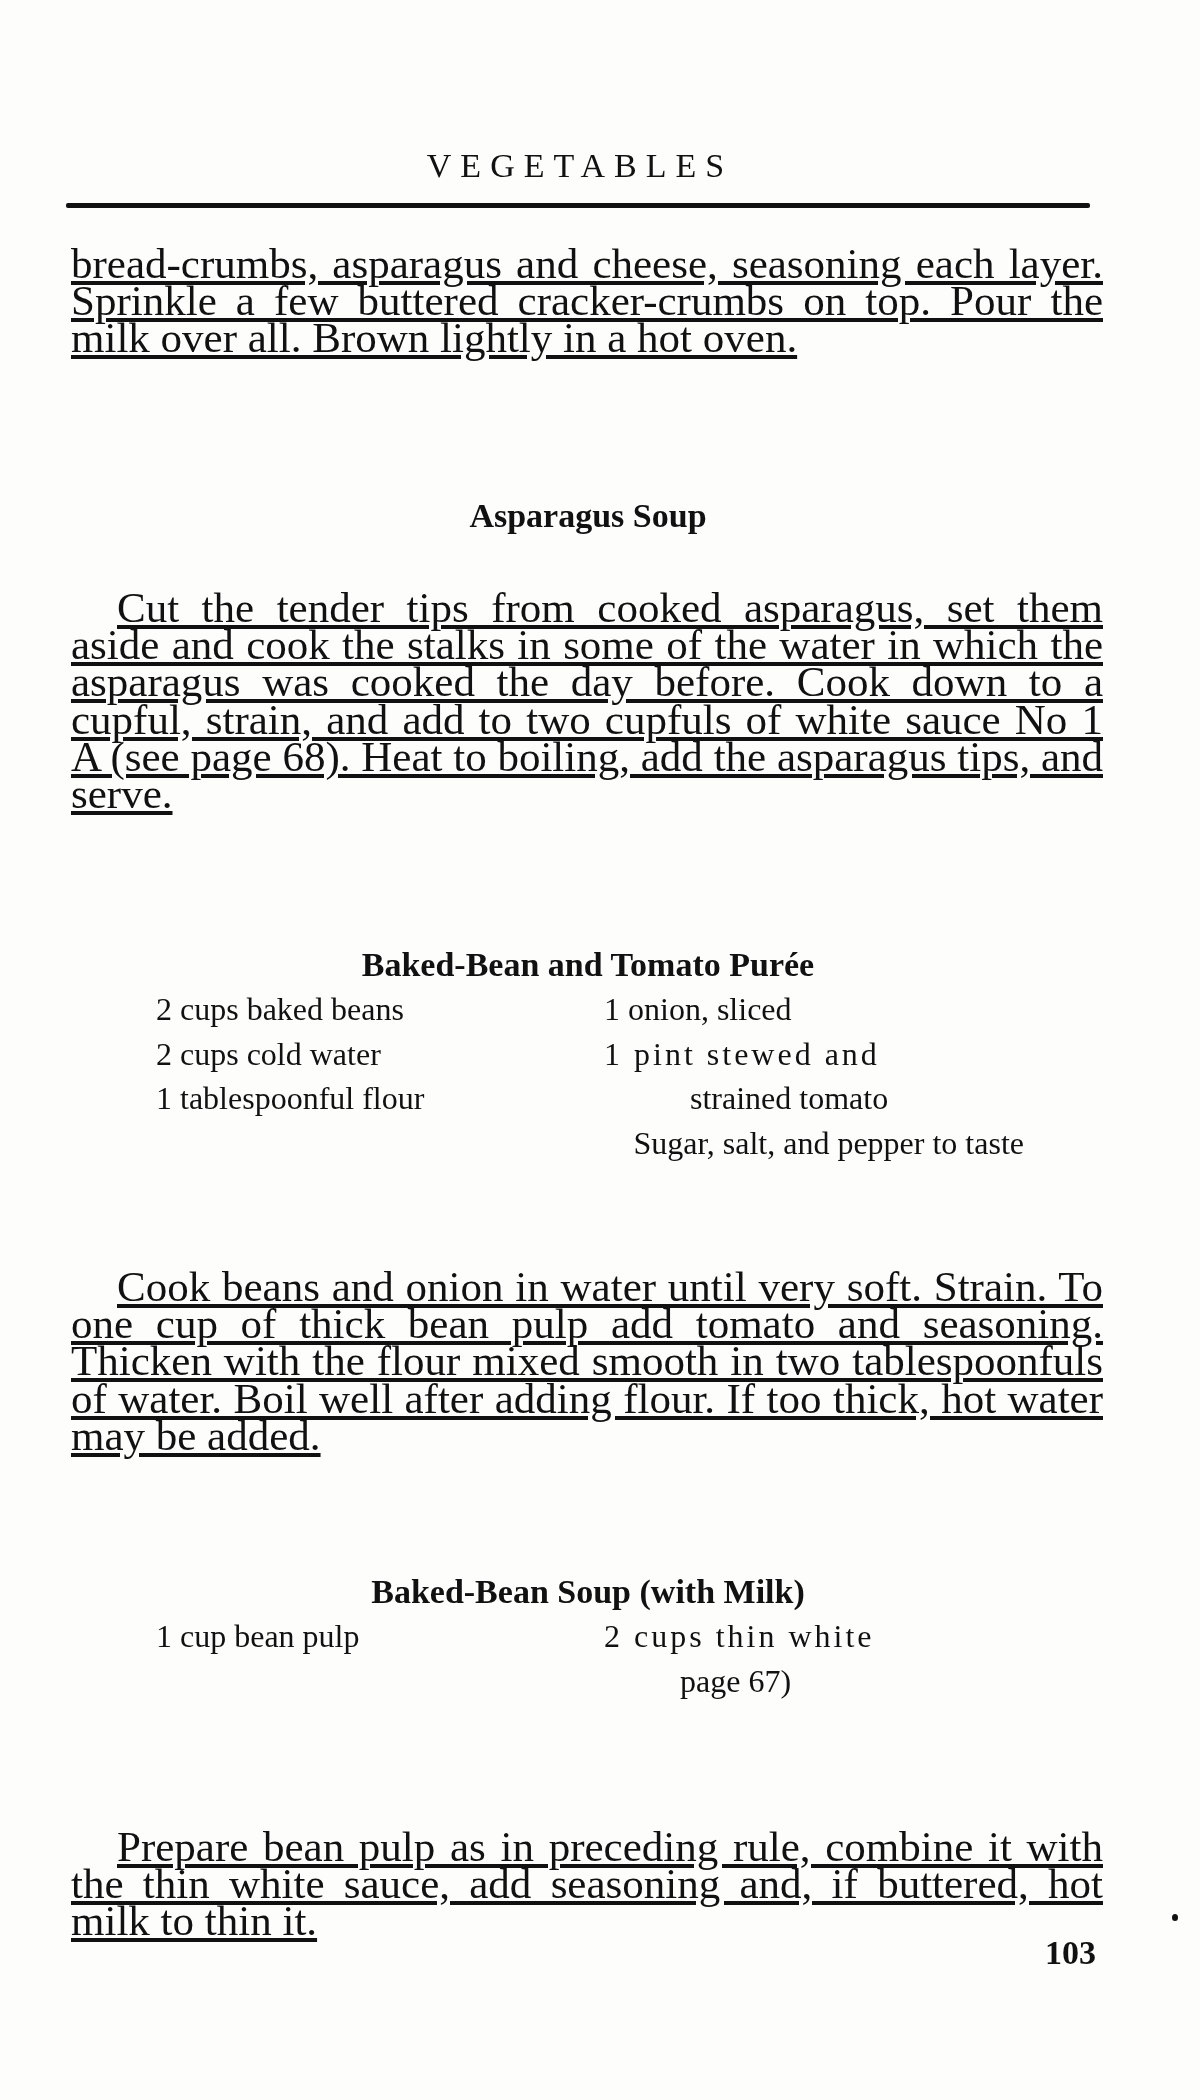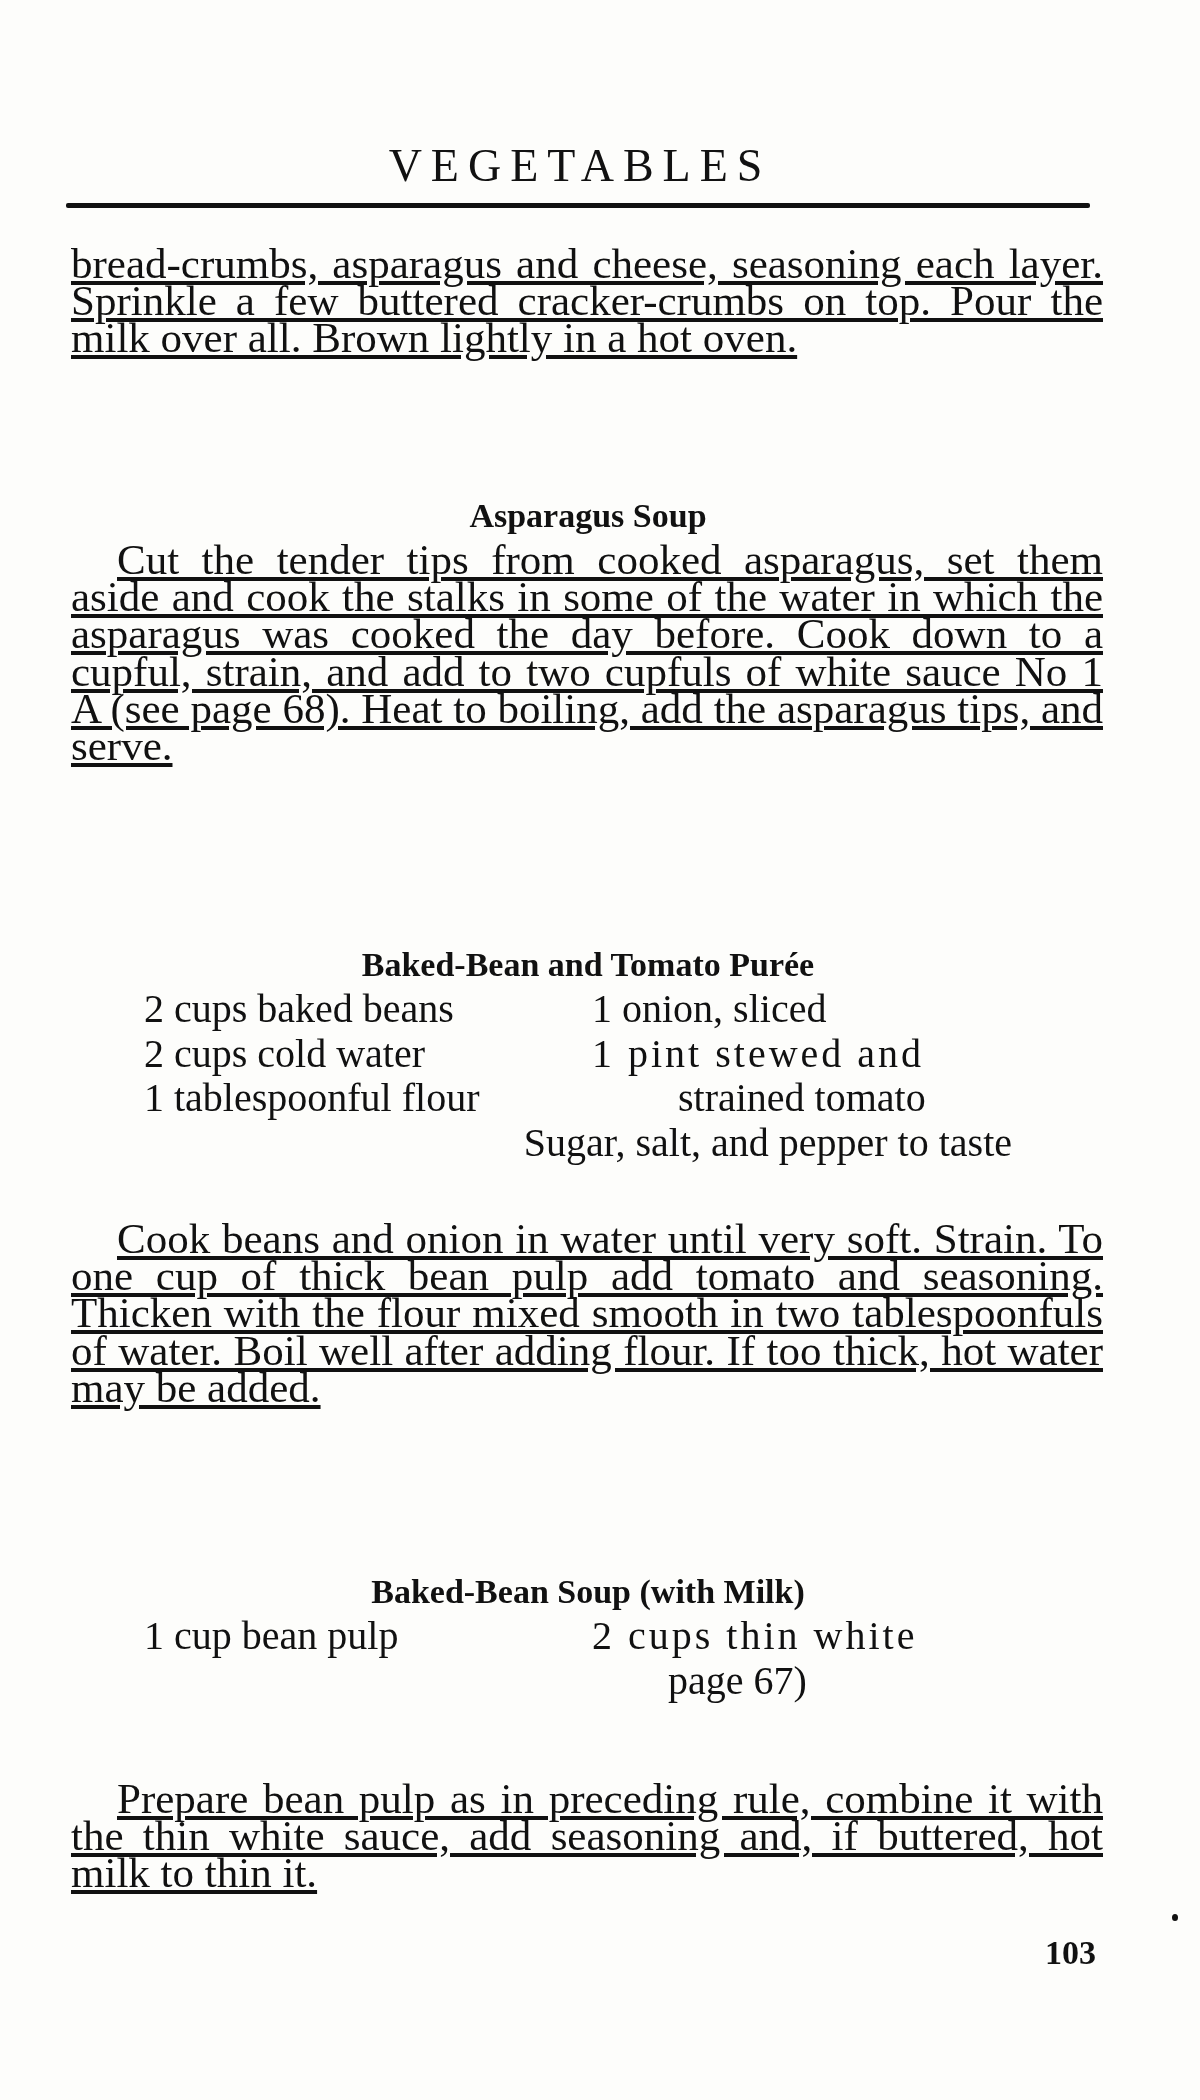--- a/index.html
+++ b/index.html
@@ -20,21 +20,21 @@
     left: 64px;
     top: 0;
     width: 1032px;
   }
   .running-head {
     position: absolute;
     top: 146px;
     left: 0;
     width: 100%;
     text-align: center;
-    font-size: 46px;
+    font-size: 34px;
     letter-spacing: 9px;
     line-height: 40px;
     font-weight: normal;
   }
   .rule {
     position: absolute;
     top: 203px;
     left: 2px;
     width: 1024px;
     height: 5px;
@@ -45,36 +45,36 @@
     position: absolute;
     left: 7px;
     width: 1032px;
     font-size: 43px;
     line-height: 37.2px;
     text-align: justify;
     text-align-last: left;
     margin: 0;
     text-decoration: underline;
   }
-  .para.indent { text-indent: 46px; }
+  .para.indent { text-indent: 46px; margin-top: 48px; }
   .heading {
     position: absolute;
     left: 0;
     width: 1032px;
     text-align: center;
     font-weight: bold;
     font-size: 34px;
     line-height: 40px;
     margin: 8px;
   }
   .ingredients {
     position: absolute;
-    left: 80px;
+    left: 92px;
     width: 900px;
-    font-size: 40px;
+    font-size: 32px;
     line-height: 44.5px;
     font-family: Liberation Serif, serif;
   }
   .ing-row {
     position: relative;
     height: 44.5px;
     white-space: nowrap;
   }
   .ing-col-left { position: absolute; left: 0; }
   .ing-col-right { position: absolute; left: 448px; text-align: right; }

